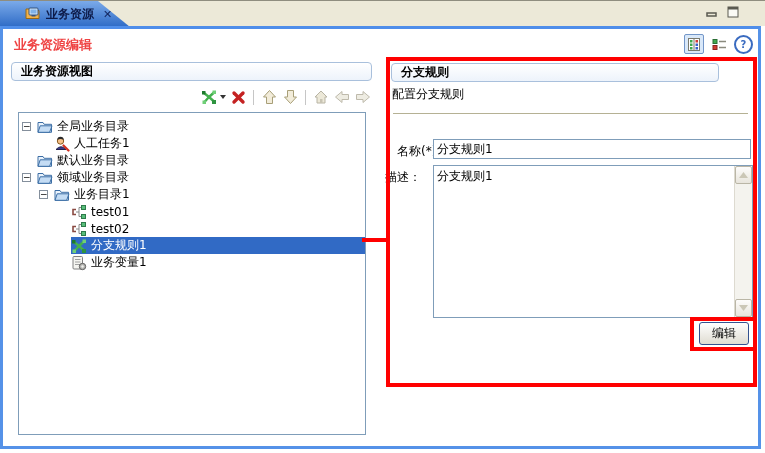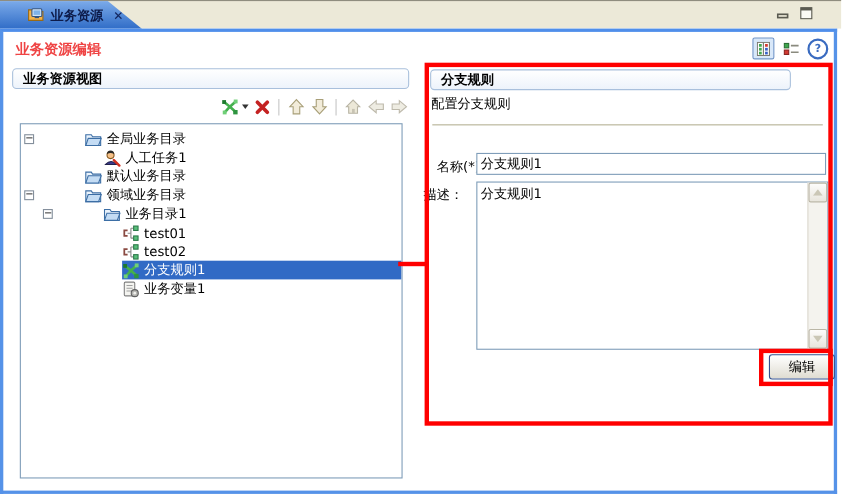--- a/index.html
+++ b/index.html
@@ -46,21 +46,21 @@
          border-top:4px solid #333;margin-left:3px;}
   .tsep{width:1px;height:15px;background:#C6C6C6;margin:0 3px;}
 
   
   .treebox{position:absolute;left:18px;top:112px;width:348px;height:323px;box-sizing:border-box;
            border:1px solid #7F9DB9;background:#fff;padding-top:5px;overflow:hidden;}
   .trow{height:17px;display:flex;align-items:center;white-space:nowrap;}
   .exp{width:9px;height:9px;box-sizing:border-box;border:1px solid #848F9C;background:#fff;
        font-size:9px;line-height:6px;text-align:center;color:#000;margin-right:6px;flex:none;}
   .expsp{width:15px;flex:none;}
-  .rbody{flex:1;display:flex;align-items:center;height:17px;margin-left:40px;}
+  .rbody{flex:1;display:flex;align-items:center;height:17px;}
   .rbody.sel{background:#316AC5;}
   .rbody.sel .tlabel{color:#fff;}
   .ticon{width:16px;height:16px;margin-right:4px;flex:none;display:flex;align-items:center;justify-content:center;}
   .tlabel{padding-right:4px;}
 
   
   .ann{position:absolute;border:4px solid #FF0000;box-sizing:border-box;pointer-events:none;z-index:50;}
   .ann-rect{left:386px;top:57px;width:371px;height:330px;}
   .ann-line{position:absolute;left:362px;top:238px;width:26px;height:4px;background:#FF0000;z-index:51;pointer-events:none;}
   .ann-btn{left:690px;top:317px;width:67px;height:34px;}
@@ -73,21 +73,21 @@
   .name-input{position:absolute;left:433px;top:139px;width:318px;height:20px;box-sizing:border-box;
               border:1px solid #7F9DB9;font-family:inherit;font-size:12px;padding:1px 3px;background:#fff;}
   .descbox{position:absolute;left:433px;top:165px;width:320px;height:153px;box-sizing:border-box;
            border:1px solid #7F9DB9;background:#fff;display:flex;}
   .desc-text{flex:1;padding:2px 3px;}
   .sb{width:17px;background:#F4F3EE;border-left:1px solid #DDDAD0;display:flex;flex-direction:column;
       justify-content:space-between;}
   .sbtn{height:16px;background:linear-gradient(#FDFCFB,#E8E5DC);border:1px solid #BAB6A6;border-radius:2px;
         display:flex;align-items:center;justify-content:center;}
 
-  .edit-btn{position:absolute;left:699px;top:322px;width:60px;height:23px;box-sizing:border-box;
+  .edit-btn{position:absolute;left:699px;top:322px;width:50px;height:23px;box-sizing:border-box;
             border:1px solid #33518F;border-radius:3px;background:linear-gradient(#FFFFFF,#DFDCD1);
             font-family:Liberation Mono, monospace;font-size:12px;color:#000;}
 </style>
 </head>
 <body>
 
 <div id="app">
 
   <div class="tabstrip">
     <div class="tab">

